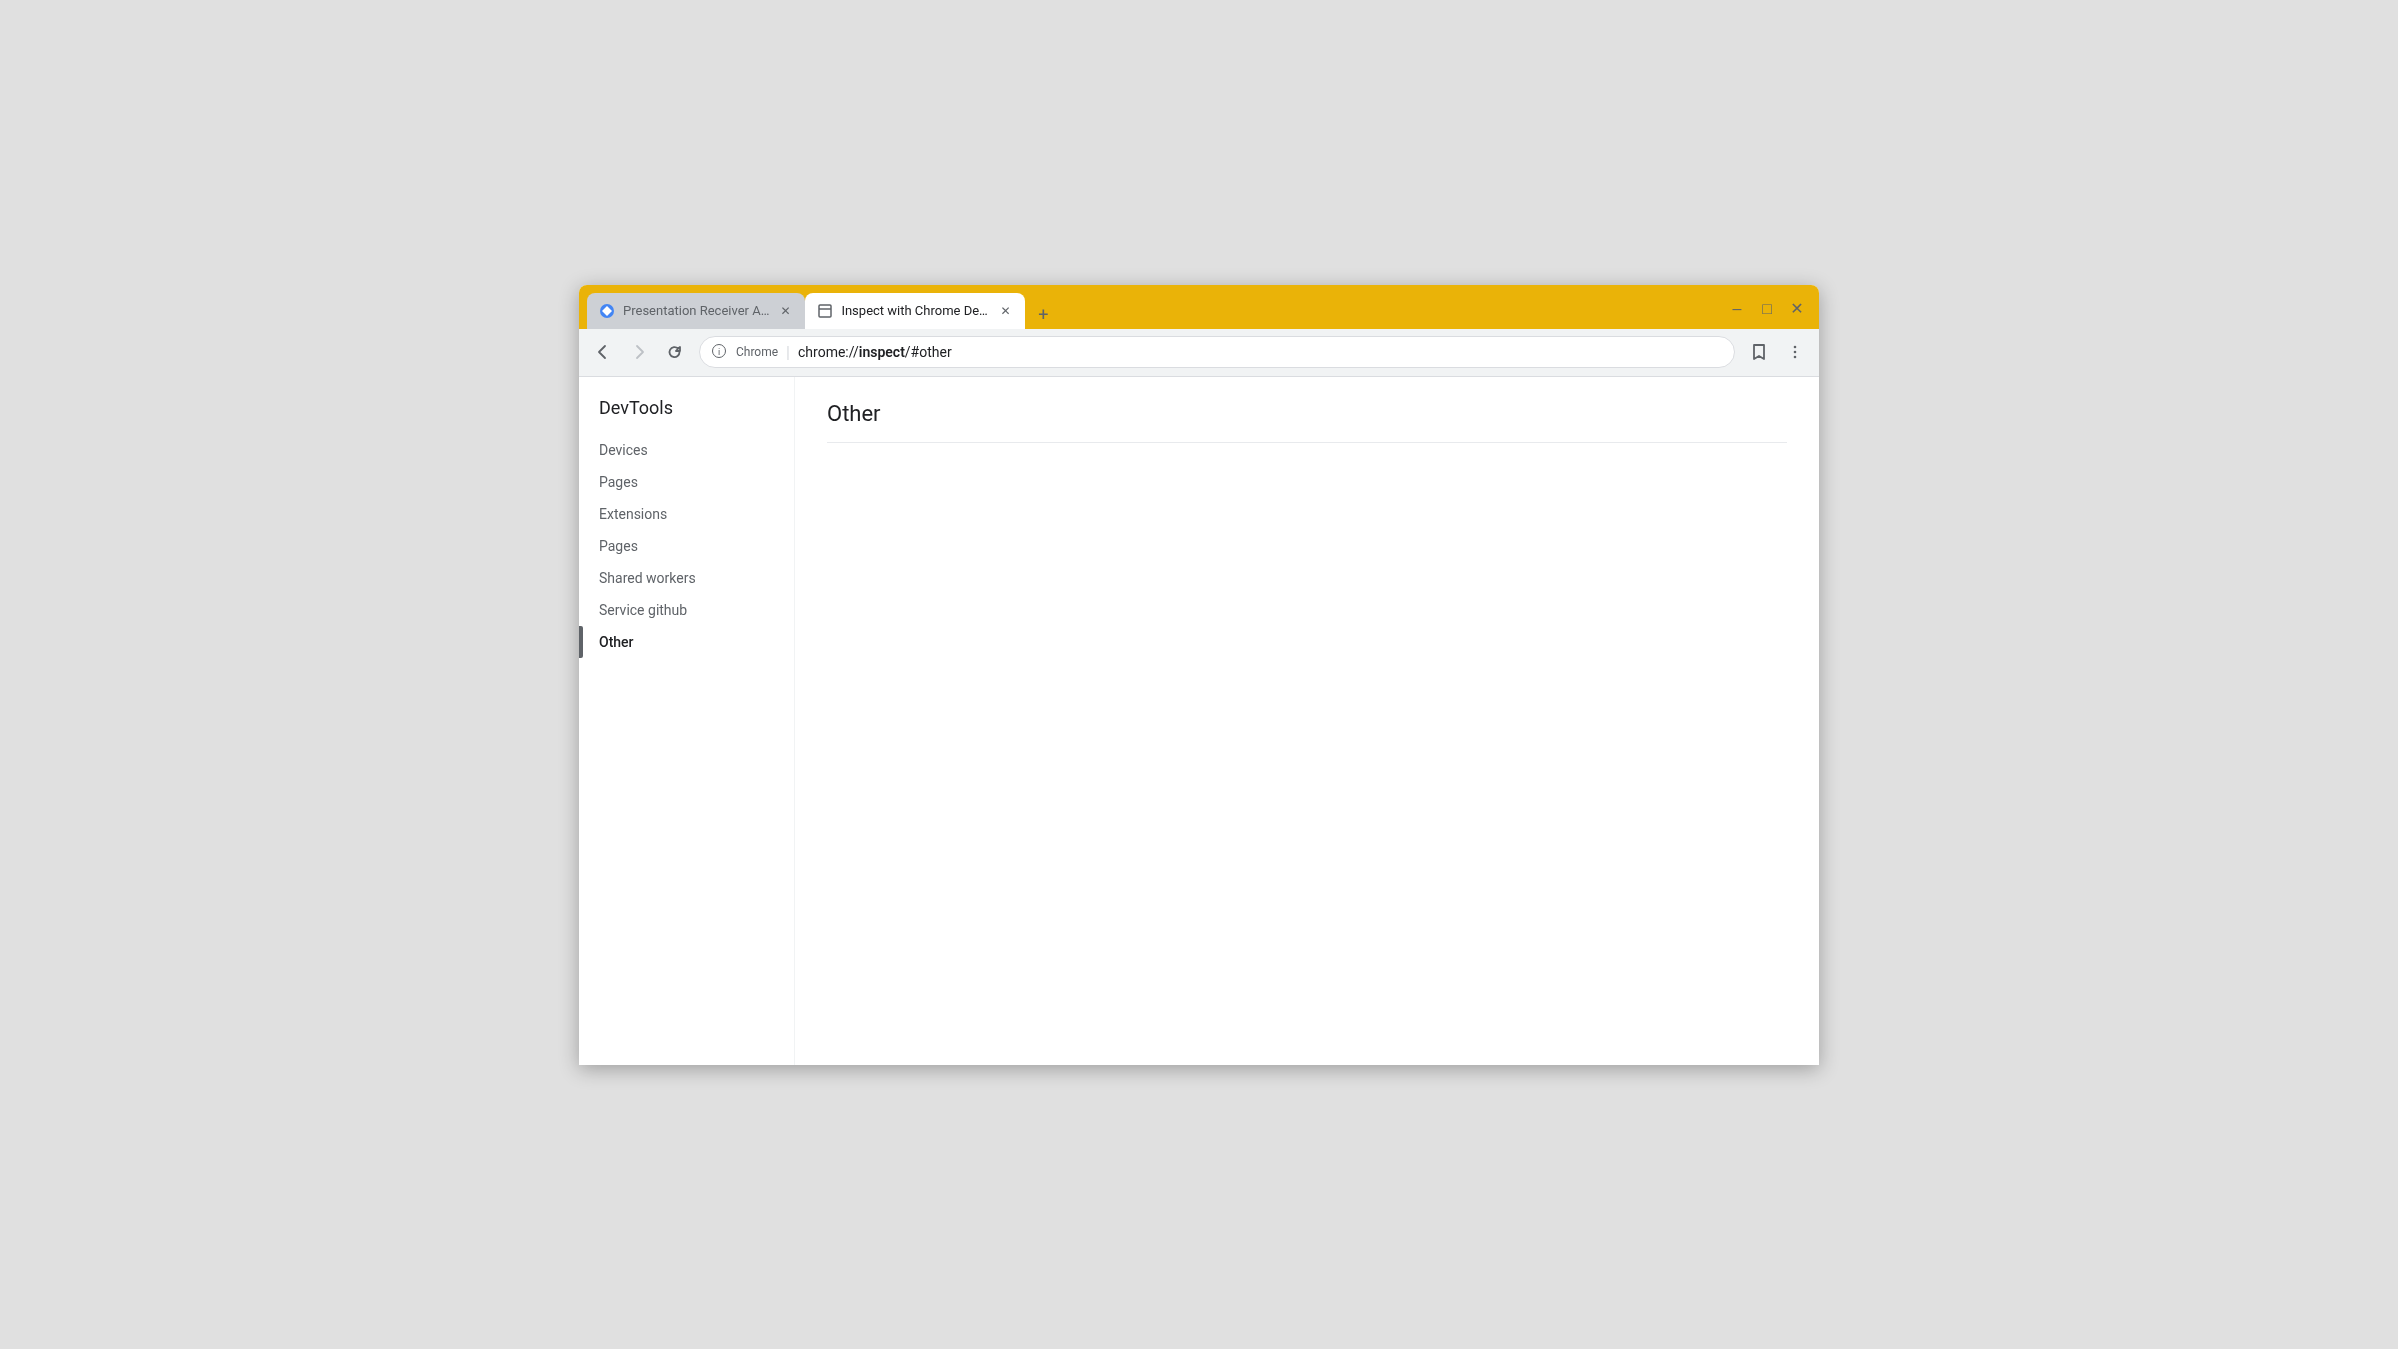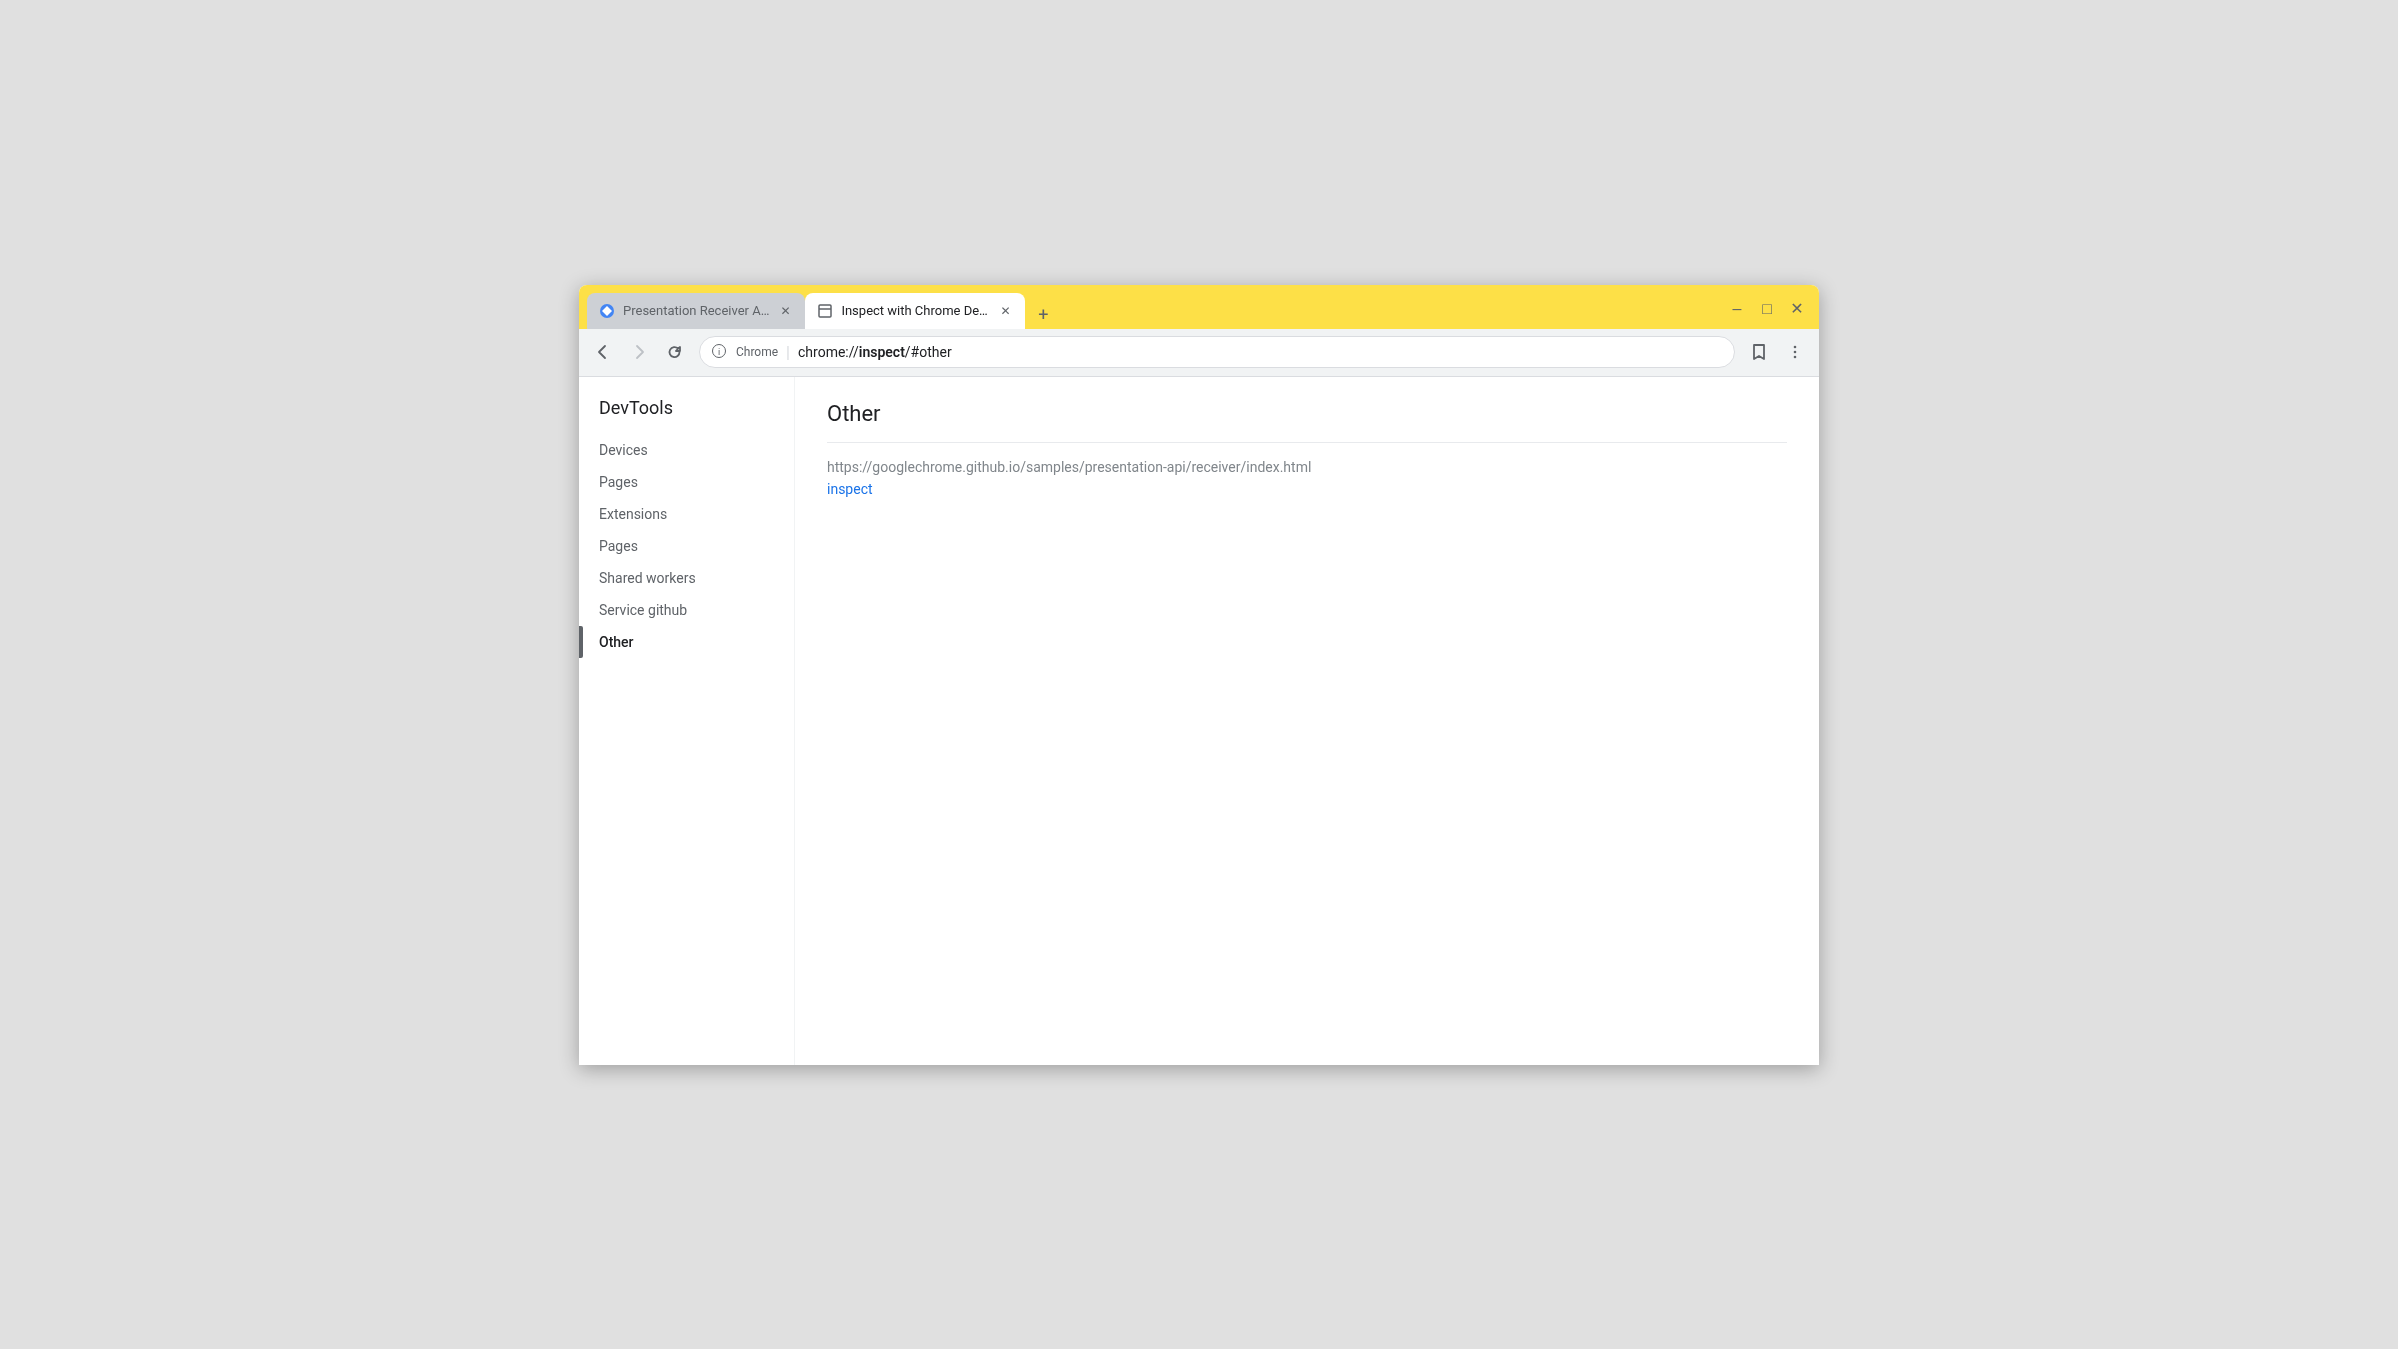--- a/index.html
+++ b/index.html
@@ -18,21 +18,21 @@
       background: #fff;
       border-radius: 8px 8px 0 0;
       box-shadow: 0 4px 20px rgba(0,0,0,0.3);
       overflow: hidden;
       display: flex;
       flex-direction: column;
     }
 
     
     .title-bar {
-      background: #fde047;
+      background: #eab308;
       display: flex;
       align-items: flex-end;
       padding: 8px 8px 0 8px;
       height: 44px;
       position: relative;
     }
 
     .window-controls {
       position: absolute;
       right: 8px;
@@ -387,20 +387,16 @@
       </div>
       <div class="sidebar-item active">
         <span>Other</span>
       </div>
     </div>
 
     <div class="main-panel">
       <h1 class="section-title">Other</h1>
       <hr class="divider">
 
-      <div class="entry">
-        <div class="entry-url">https://googlechrome.github.io/samples/presentation-api/receiver/index.html</div>
-        <a class="entry-inspect-link">inspect</a>
-      </div>
     </div>
 
   </div>
 </div>
 
 </body></html>

